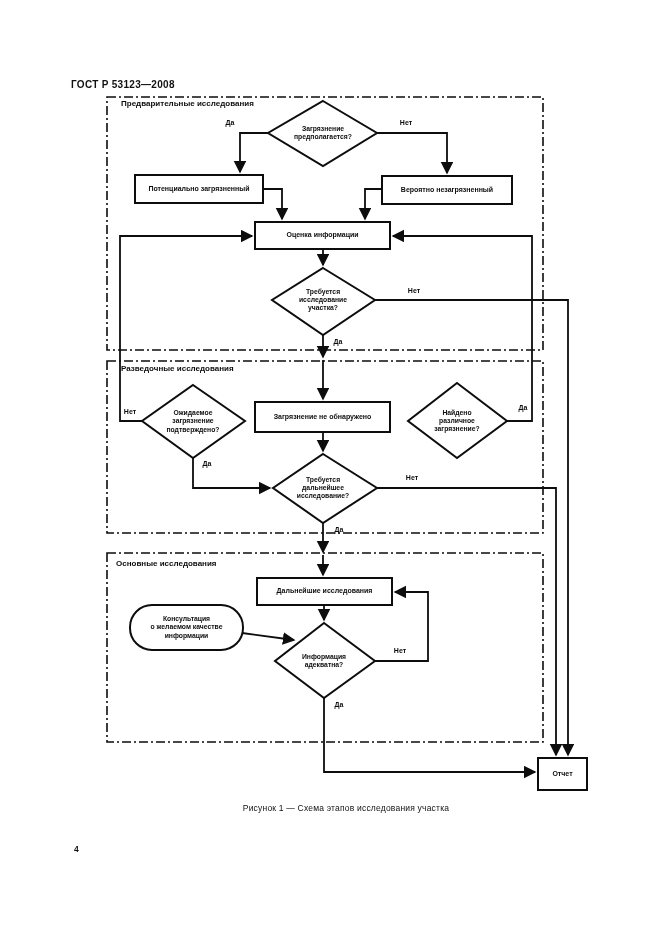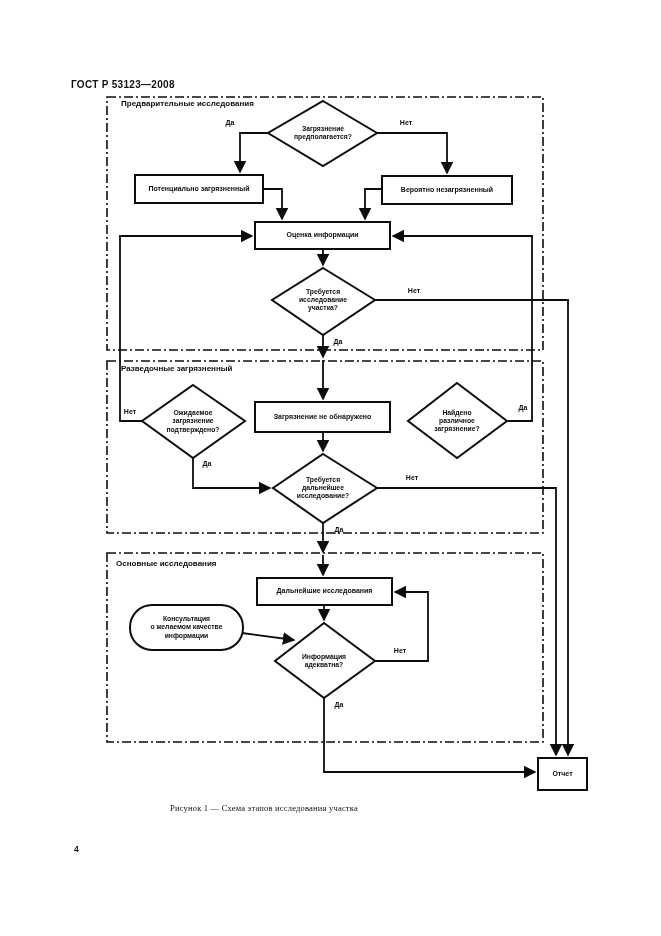--- a/index.html
+++ b/index.html
@@ -15,21 +15,21 @@
   .doc-header{
     position:absolute;left:71px;top:58px;
     font-size:10px;font-weight:bold;letter-spacing:.3px;margin-top:21px;
   }
   .page-number{
     position:absolute;left:74px;top:844px;
     font-size:8.5px;font-weight:bold;
   }
   .caption{
     position:absolute;left:170px;top:803px;width:352px;
-    font-size:8.5px;text-align:left;letter-spacing:.2px;font-family:Liberation Serif, serif;
+    font-size:8.5px;text-align:center;letter-spacing:.2px;
   }
   svg.diagram{position:absolute;left:0;top:0;}
   .lbl{
     position:absolute;
     display:flex;align-items:center;justify-content:center;
     text-align:center;
     font-weight:bold;
     white-space:pre-line;
     line-height:1.18;
     color:#0d0d0d;
@@ -96,21 +96,21 @@
       <polygon points="457,383 507,421 457,458 408,421"></polygon>
       <polygon points="323,454 377,488 323,523 273,488"></polygon>
       <rect x="257" y="578" width="135" height="27"></rect>
       <rect x="130" y="605" width="113" height="45" rx="22" ry="22"></rect>
       <polygon points="324,623 375,661 324,698 275,661"></polygon>
       <rect x="538" y="758" width="49" height="32"></rect>
     </g>
   </svg>
 
   <div class="section-title" style="left:121px;top:99px">Предварительные исследования</div>
-  <div class="section-title" style="left:121px;top:364px">Разведочные загрязненный</div>
+  <div class="section-title" style="left:121px;top:364px">Разведочные исследования</div>
   <div class="section-title" style="left:116px;top:559px">Основные исследования</div>
 
   <div class="lbl node-lbl" style="left:271px;top:110px;width:104px;height:46px">Загрязнение
 предполагается?</div>
   <div class="lbl box-lbl" style="left:137px;top:176px;width:124px;height:26px">Потенциально загрязненный</div>
   <div class="lbl box-lbl" style="left:383px;top:177px;width:128px;height:26px">Вероятно незагрязненный</div>
   <div class="lbl box-lbl" style="left:256px;top:223px;width:133px;height:25px">Оценка информации</div>
   <div class="lbl node-lbl" style="left:277px;top:277px;width:92px;height:46px">Требуется
 исследование
 участка?</div>

